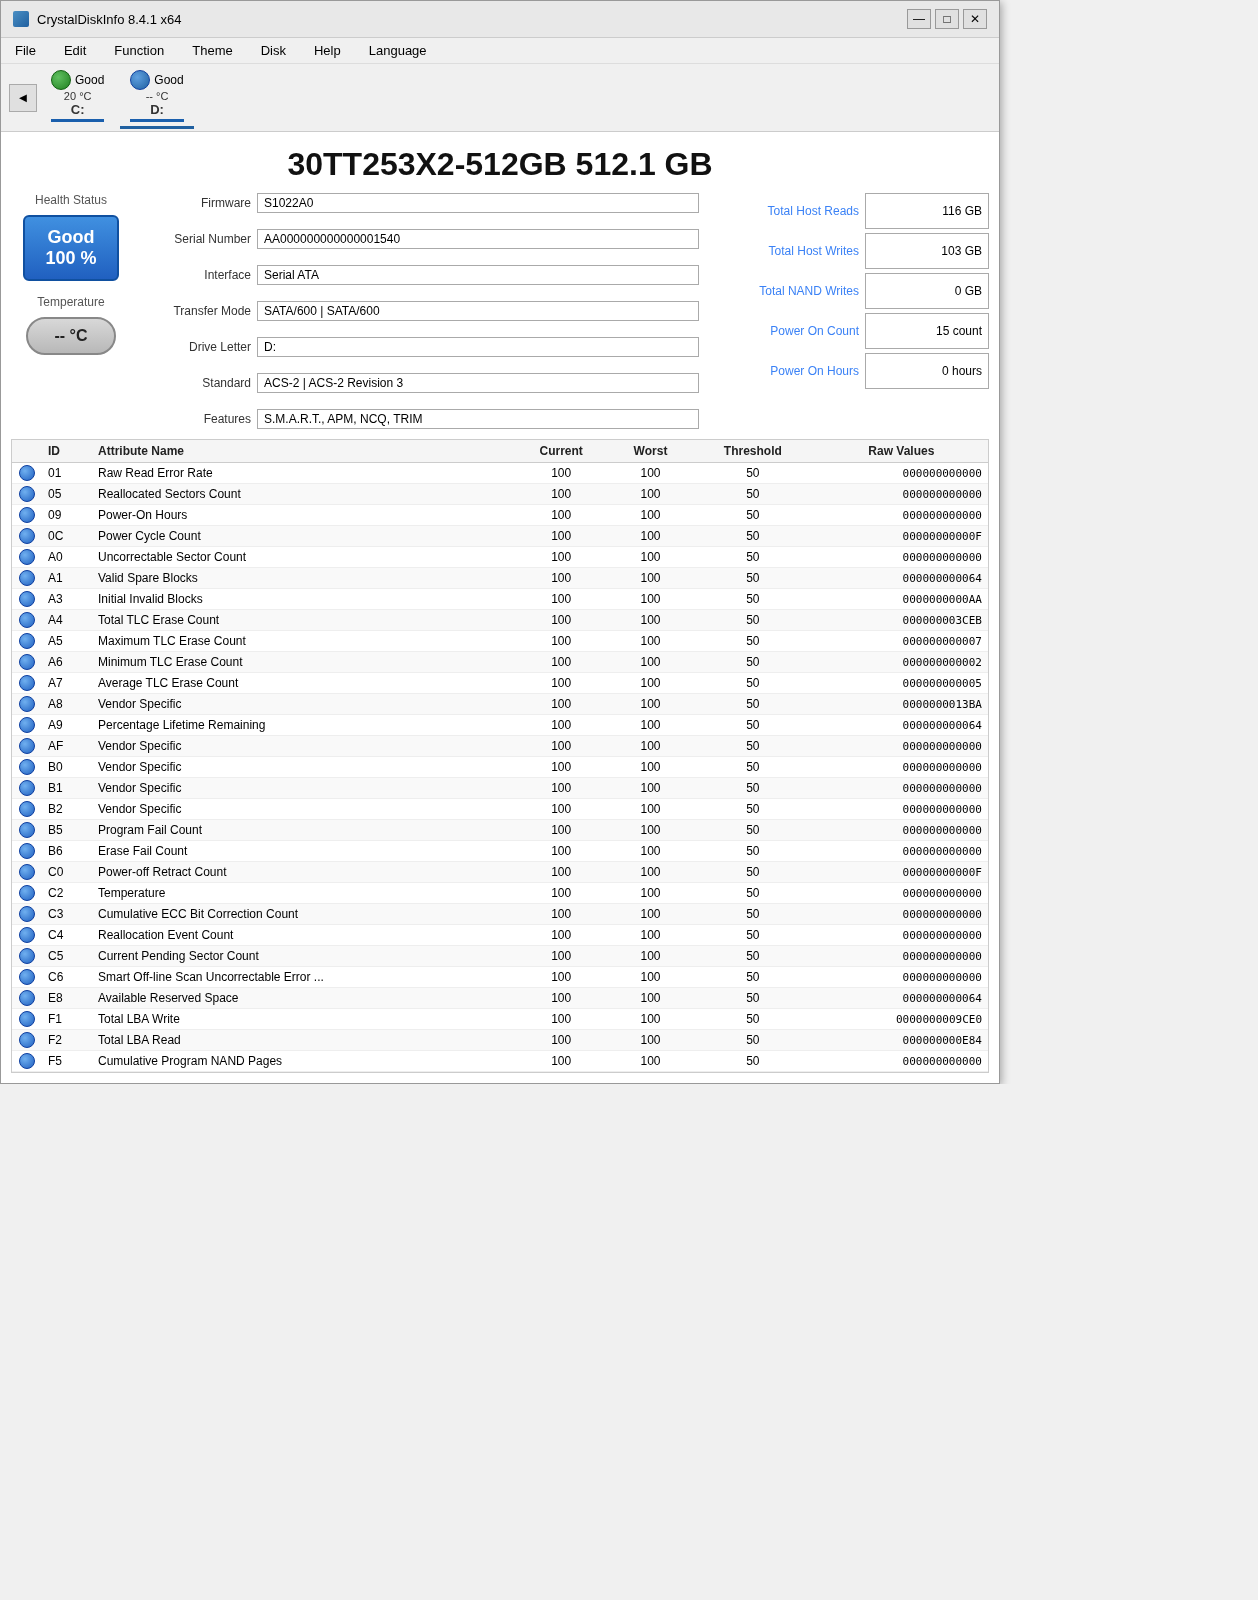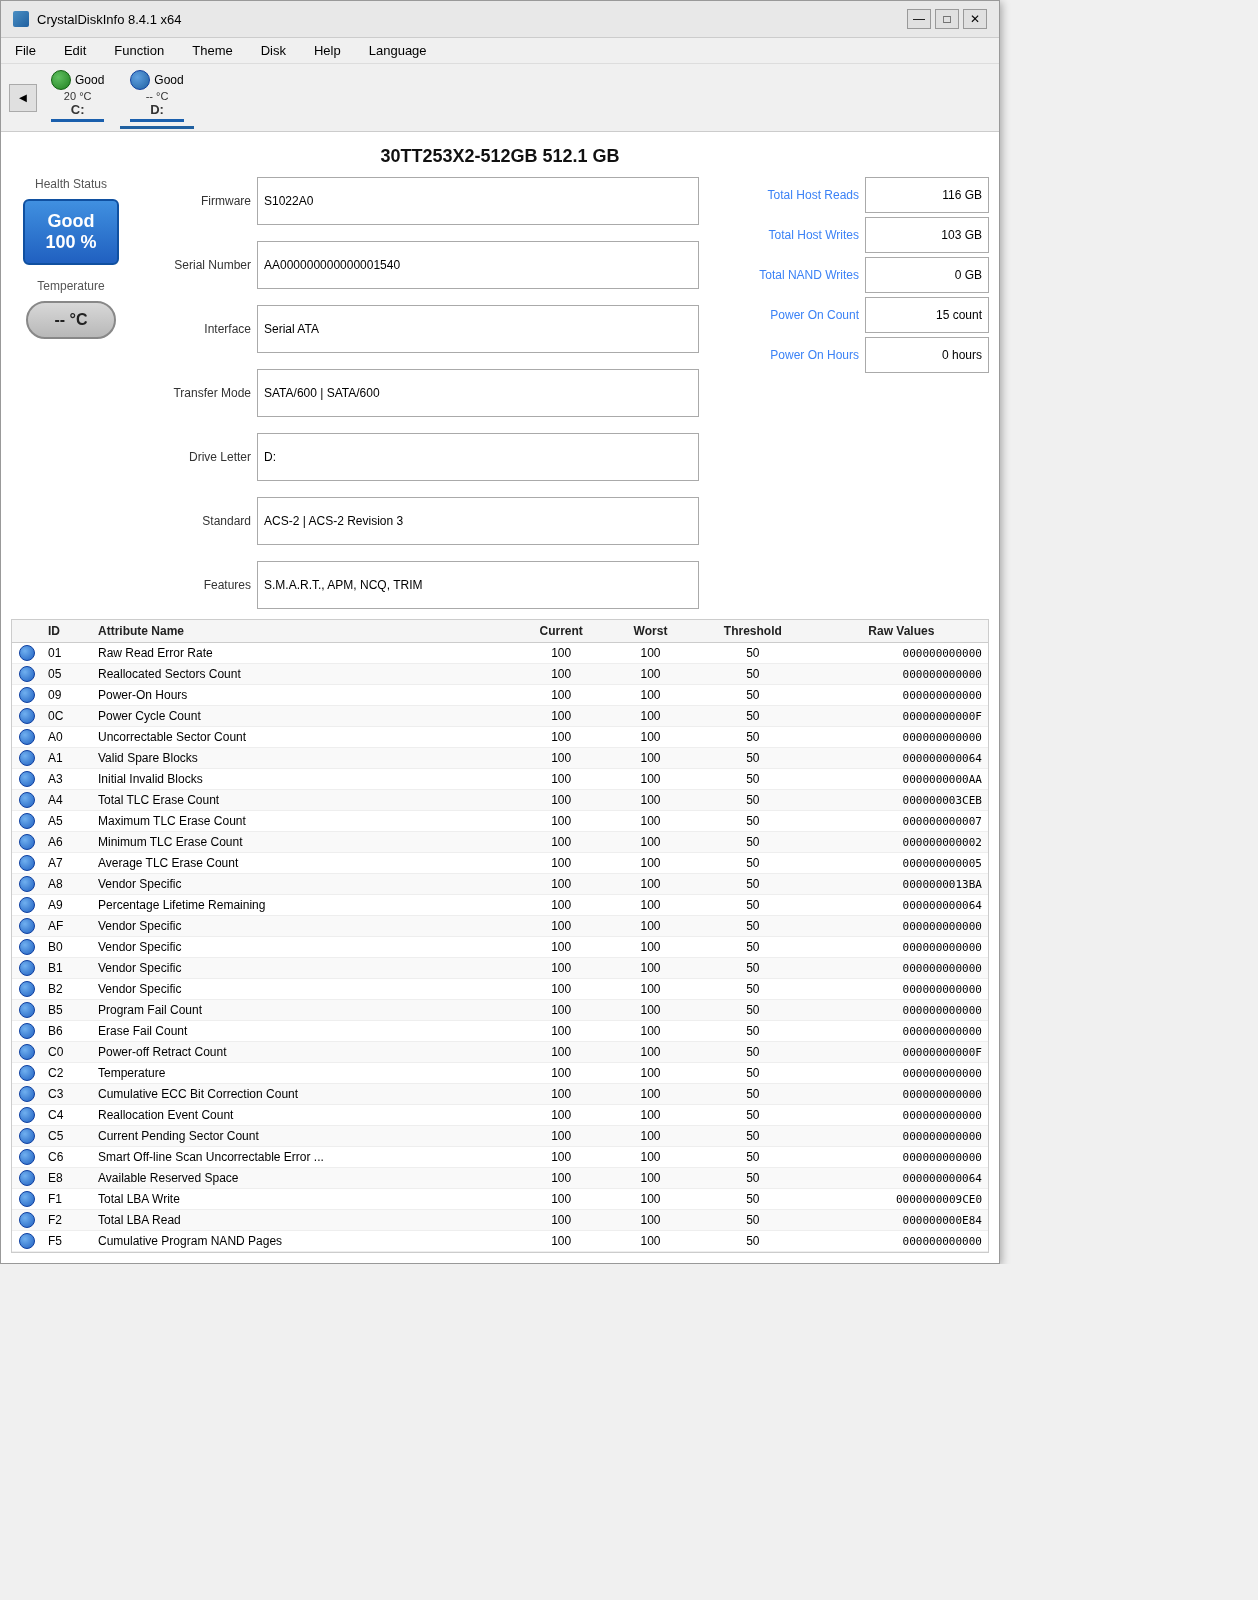--- a/index.html
+++ b/index.html
@@ -27,34 +27,34 @@
     .status-circle.good { background: radial-gradient(circle at 35% 35%, #60c060, #208020); border: 1px solid #106010; }
     .status-circle.good-blue { background: radial-gradient(circle at 35% 35%, #60a0e0, #2060a0); border: 1px solid #1040a0; }
     .drivetab-label { font-size: 11px; color: #333; }
 
     .nav-arrow { width: 28px; height: 28px; background: #e0e0e0; border: 1px solid #aaa; display: flex; align-items: center; justify-content: center; cursor: pointer; margin: 4px; align-self: center; }
 
     
     .main { background: white; margin: 0; padding: 10px; }
 
     
-    .drive-title { text-align: center; font-size: 18px; font-weight: bold; margin: 4px 0 10px 0; color: #111; }
+    .drive-title { text-align: center; font-size: 32px; font-weight: bold; margin: 4px 0 10px 0; color: #111; }
 
     
     .info-section { display: flex; gap: 10px; margin-bottom: 10px; }
     .info-left { width: 120px; display: flex; flex-direction: column; align-items: center; gap: 8px; }
     .health-label { font-size: 12px; color: #555; }
     .health-box { background: linear-gradient(180deg, #4090e0, #2060c0); border: 2px solid #1050a0; border-radius: 6px; padding: 10px 20px; text-align: center; color: white; font-weight: bold; font-size: 18px; min-width: 90px; }
     .temp-label { font-size: 12px; color: #555; margin-top: 6px; }
     .temp-box { background: linear-gradient(180deg, #d8d8d8, #b8b8b8); border: 2px solid #888; border-radius: 20px; padding: 8px 16px; text-align: center; font-size: 16px; font-weight: bold; color: #222; min-width: 90px; }
 
     .info-center { flex: 1; display: flex; flex-direction: column; gap: 16px; }
     .info-row { display: flex; align-items: center; gap: 6px; font-size: 12px; }
     .info-row-label { width: 110px; text-align: right; color: #333; }
-    .info-row-value { flex: 1; border: 1px solid #aaa; padding: 16px 6px; background: white; font-size: 12px; }
+    .info-row-value { flex: 1; border: 1px solid #aaa; padding: 2px 6px; background: white; font-size: 12px; }
 
     .info-right { width: 280px; display: flex; flex-direction: column; gap: 4px; }
     .info-right-row { display: flex; align-items: center; gap: 6px; font-size: 12px; }
     .info-right-label { width: 150px; text-align: right; color: #3b82f6; }
     .info-right-value { flex: 1; border: 1px solid #aaa; padding: 10px 6px; background: white; font-size: 12px; text-align: right; }
 
     
     .smart-section { border: 1px solid #ccc; margin-top: 6px; }
     .smart-table { width: 100%; border-collapse: collapse; }
     .smart-table th { background: #f5f5f5; padding: 4px 6px; text-align: center; font-size: 12px; font-weight: 600; border-bottom: 1px solid #ccc; color: #222; }

